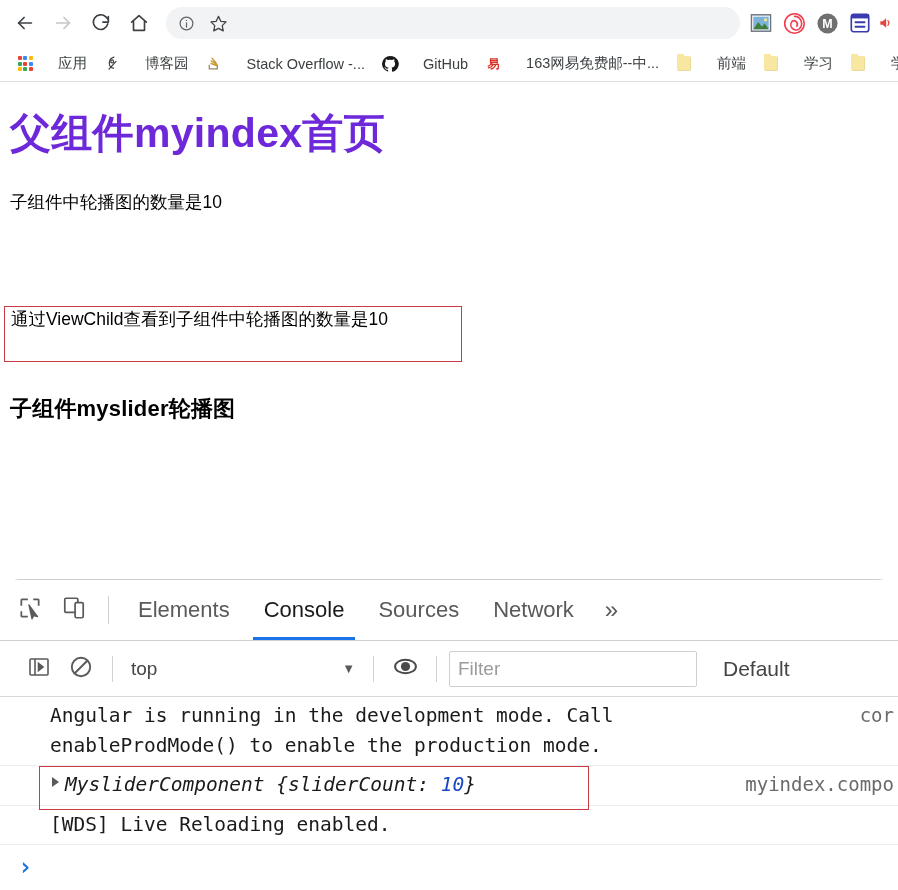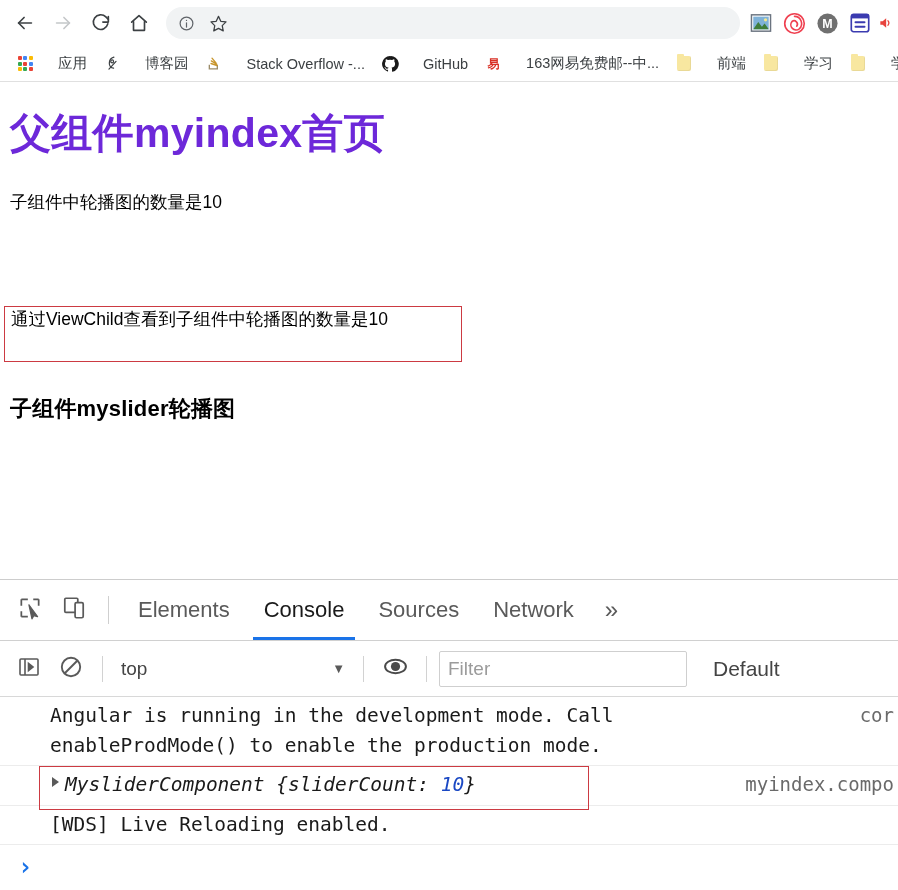--- a/index.html
+++ b/index.html
@@ -177,20 +177,21 @@
     letter-spacing: 0.2px;
   }
 
   
   .devtools {
     border-top: 1px solid #cdcdcd;
     background: #ffffff;
     height: 311px;
     display: flex;
     flex-direction: column;
+    border-radius: 20px;
   }
   .dt-tabbar {
     height: 61px;
     display: flex;
     align-items: center;
     border-bottom: 1px solid #d0d0d0;
     padding-left: 8px;
     flex: 0 0 auto;
     background: #ffffff;
   }
@@ -231,21 +232,21 @@
     padding: 0 14px;
     flex: 0 0 auto;
     line-height: 60px;
   }
 
   .dt-consolebar {
     height: 56px;
     display: flex;
     align-items: center;
     border-bottom: 1px solid #d8d8d8;
-    padding-left: 8px;
+    padding-left: 18px;
     flex: 0 0 auto;
     background: #ffffff;
   }
   .cb-btn {
     width: 42px; height: 42px;
     display: flex; align-items: center; justify-content: center;
     flex: 0 0 auto;
   }
   .cb-sep {
     width: 1px; height: 26px;

